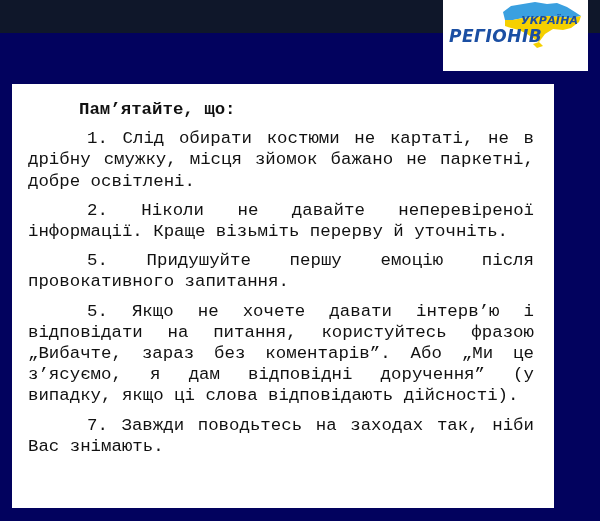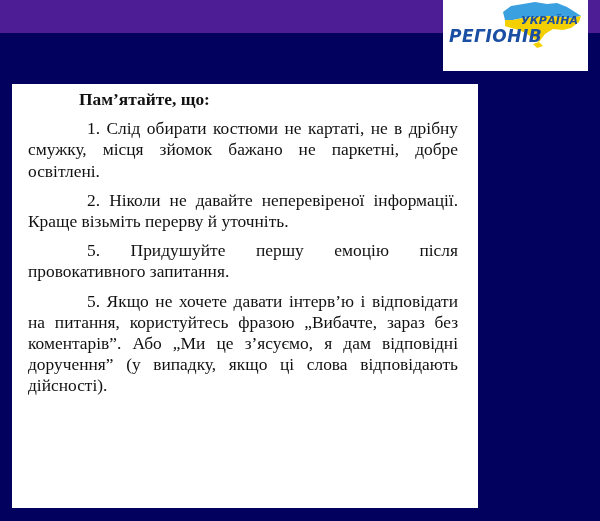--- a/index.html
+++ b/index.html
@@ -7,21 +7,21 @@
       padding: 0;
       width: 600px;
       height: 521px;
       background: #ffffff;
       overflow: hidden;
     }
     .slide {
       position: relative;
       width: 600px;
       height: 521px;
-      background: #4c1d95;
+      background: #0f172a;
     }
     .navy-band {
       position: absolute;
       left: 0;
       top: 33px;
       width: 600px;
       height: 488px;
       background: #02025e;
     }
     .logo-box {
@@ -59,26 +59,26 @@
       font-style: italic;
       font-size: 17px;
       line-height: 17px;
       color: #1b4fa3;
       letter-spacing: 0.5px;
     }
     .content-box {
       position: absolute;
       left: 12px;
       top: 84px;
-      width: 466px;
+      width: 542px;
       height: 424px;
       background: #ffffff;
       box-sizing: border-box;
-      padding: 5px 12px 0 8px;
-      font-family: Liberation Serif, serif;
+      padding: 15px 12px 0 8px;
+      font-family: Liberation Mono, monospace;
       font-size: 17.4px;
       line-height: 21.2px;
       color: #111111;
     }
     .heading {
       font-weight: bold;
       text-indent: 59px;
       margin: 0;
     }
     .para {
@@ -105,14 +105,15 @@
       <div>РЕГІОНІВ</div>
     </div>
   </div>
 
   <div class="content-box">
     <p class="heading">Пам’ятайте, що:</p>
     <p class="para">1. Слід обирати костюми не картаті, не в дрібну смужку, місця зйомок бажано не паркетні, добре освітлені.</p>
     <p class="para">2. Ніколи не давайте неперевіреної інформації. Краще візьміть перерву й уточніть.</p>
     <p class="para">5. Придушуйте першу емоцію після провокативного запитання.</p>
     <p class="para">5. Якщо не хочете давати інтерв’ю і відповідати на питання, користуйтесь фразою „Вибачте, зараз без коментарів”. Або „Ми це з’ясуємо, я дам відповідні доручення” (у випадку, якщо ці слова відповідають дійсності).</p>
+    <p class="para">7. Завжди поводьтесь на заходах так, ніби Вас знімають.</p>
   </div>
 </div>
 
 </body></html>

